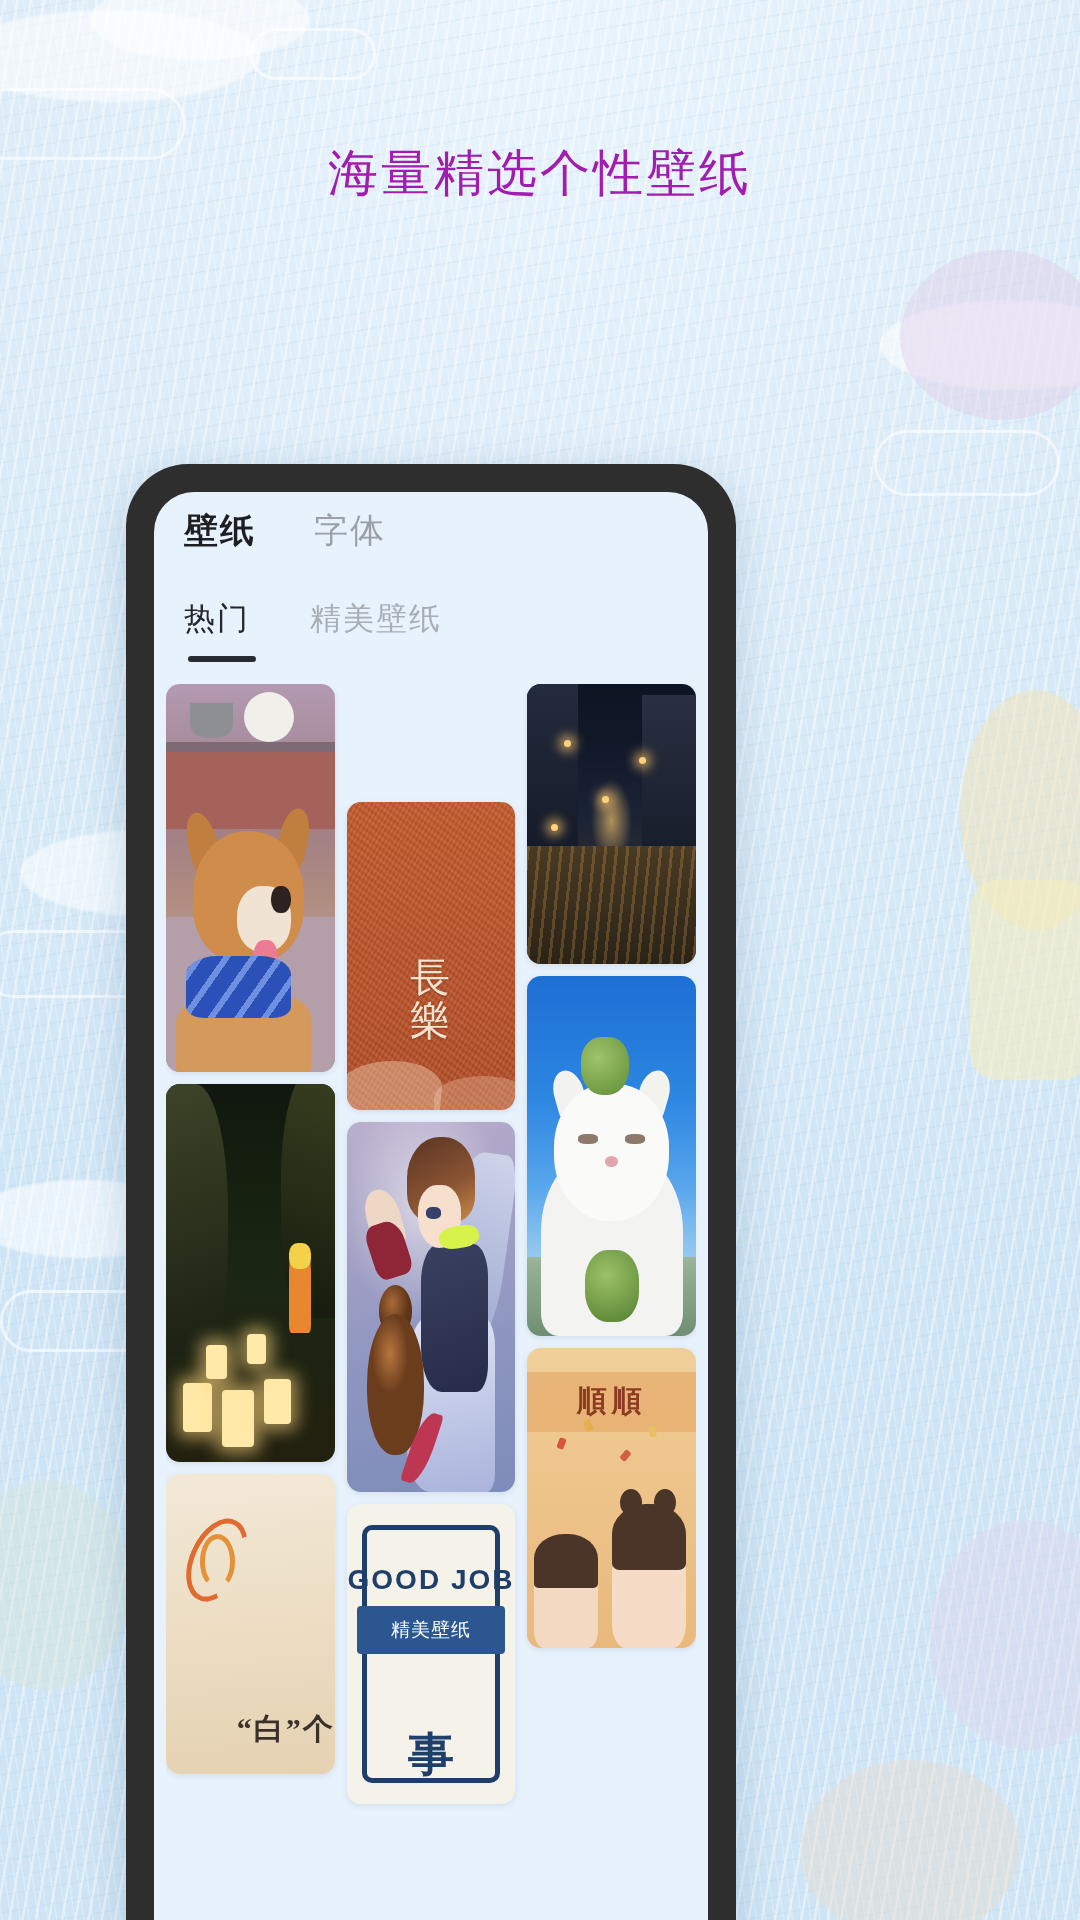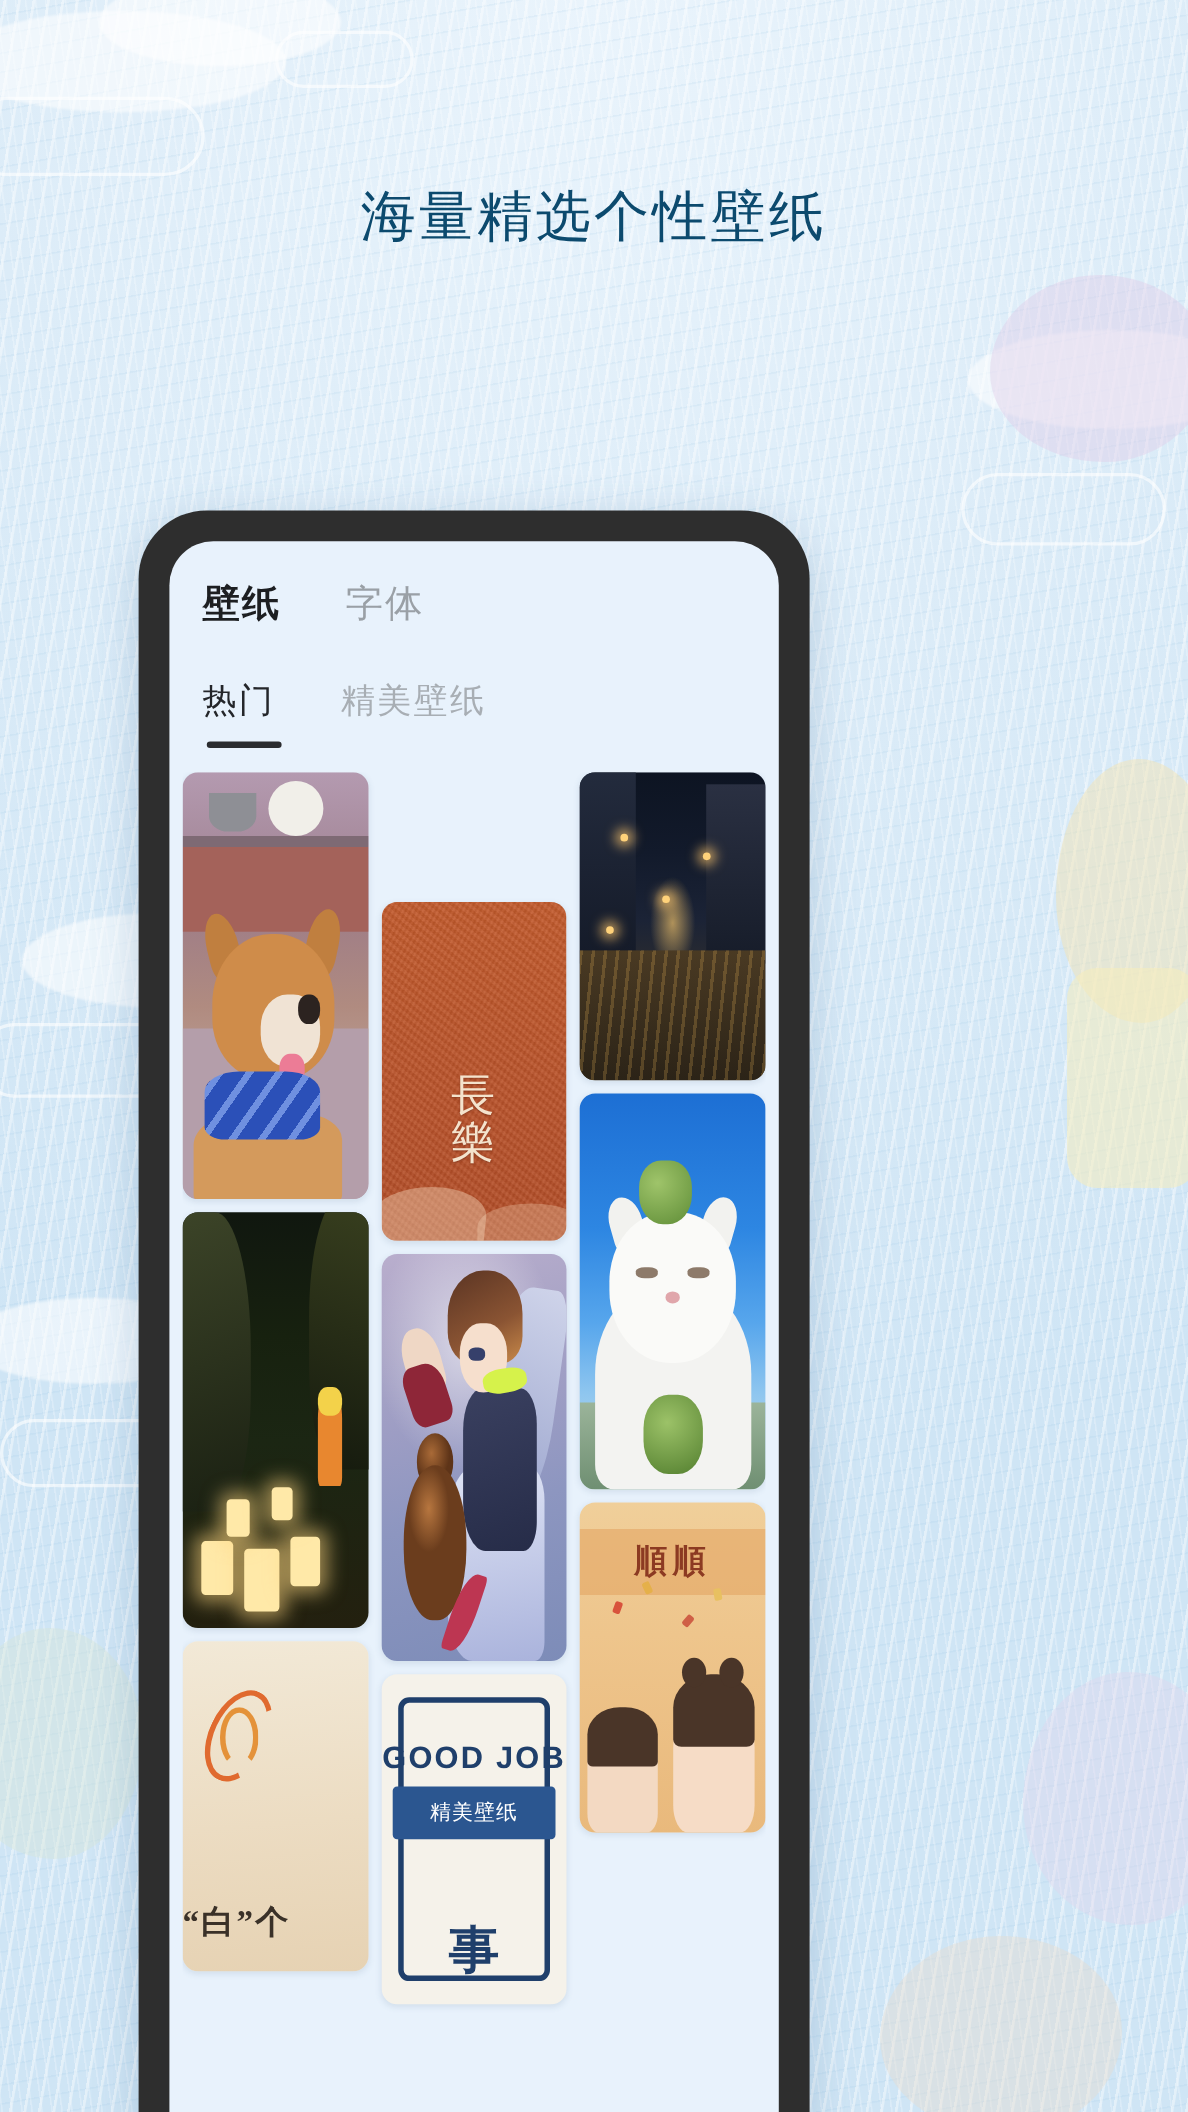--- a/index.html
+++ b/index.html
@@ -28,35 +28,35 @@
   .blob{position:absolute;border-radius:50% 50% 48% 52%/52% 48% 52% 48%;}
   
   #headline{position:absolute;top:128px;left:0;width:1080px;text-align:center;z-index:5;}
   #title{
     font-size:118px;line-height:1.12;font-weight:bold;color:#23241f;
     letter-spacing:4px;
     text-shadow:4px 5px 0 rgba(120,150,175,.30);
     font-family:"Liberation Sans","DejaVu Sans",sans-serif;
   }
   #subtitle{
-    margin-top:36px;font-size:50px;color:#0c4a6e;letter-spacing:3px;font-weight:normal;
+    margin-top:12px;font-size:50px;color:#a21caf;letter-spacing:3px;font-weight:normal;
   }
   
   #phone{
     position:absolute;left:126px;top:464px;width:610px;height:1470px;
     background:#2e2e2e;border-radius:62px 62px 0 0;
     box-shadow:0 10px 40px rgba(70,110,150,.25);
     z-index:6;
   }
   #screen{
     position:absolute;left:28px;top:28px;right:28px;bottom:0;
     background:#e8f2fc;border-radius:40px 40px 0 0;overflow:hidden;
   }
   
-  .tabrow{display:flex;align-items:flex-end;padding:34px 30px 0 30px;}
+  .tabrow{display:flex;align-items:flex-end;padding:16px 30px 0 30px;}
   .tab-main{font-size:34px;color:#1d1f22;font-weight:bold;letter-spacing:2px;}
   .tab-main.inactive{color:#9aa0a6;font-weight:normal;}
   .tabrow .sp{width:58px;}
   .subrow{display:flex;align-items:center;padding:44px 30px 0 30px;}
   .tab-sub{font-size:31px;color:#24262a;letter-spacing:2px;}
   .tab-sub.inactive{color:#a8aeb4;}
   .subrow .sp{width:60px;}
   #indicator{margin:16px 0 0 34px;width:68px;height:6px;background:#2a2c2f;border-radius:3px;}
   
   #grid{
@@ -146,21 +146,21 @@
   .w-ny .girl{position:absolute;right:6%;bottom:0;width:44%;height:46%;background:#f6dcc6;border-radius:44% 44% 18% 18%;}
   .w-ny .girlhair{position:absolute;right:6%;bottom:26%;width:44%;height:22%;background:#4a3528;border-radius:46% 46% 10% 10%;}
   .w-ny .bun1{position:absolute;right:32%;bottom:44%;width:13%;height:9%;background:#4a3528;border-radius:50%;}
   .w-ny .bun2{position:absolute;right:12%;bottom:44%;width:13%;height:9%;background:#4a3528;border-radius:50%;}
   .w-ny .boy{position:absolute;left:4%;bottom:0;width:38%;height:36%;background:#f3d9c2;border-radius:42% 42% 16% 16%;}
   .w-ny .boyhair{position:absolute;left:4%;bottom:20%;width:38%;height:18%;background:#4a3528;border-radius:46% 46% 8% 8%;}
   .w-ny .conf{position:absolute;width:7px;height:11px;background:#d8533c;border-radius:2px;}
   .w-sun{background:linear-gradient(175deg,#f2e9d7 0%,#ecdcc2 55%,#e6d2b3 100%);}
   .w-sun .spiral{position:absolute;left:14%;top:14%;width:26%;height:26%;border:5px solid #e06a2f;border-radius:50%;border-right-color:transparent;transform:rotate(25deg);}
   .w-sun .spiral2{position:absolute;left:20%;top:20%;width:15%;height:15%;border:5px solid #e4923a;border-radius:50%;border-bottom-color:transparent;}
-  .w-sun .qt{position:absolute;left:0;right:0;bottom:8%;text-align:left;color:#3a3128;font-size:30px;font-weight:bold;font-family:"Liberation Serif","DejaVu Serif",serif;letter-spacing:2px;}
+  .w-sun .qt{position:absolute;left:0;right:0;bottom:8%;text-align:right;color:#3a3128;font-size:30px;font-weight:bold;font-family:"Liberation Serif","DejaVu Serif",serif;letter-spacing:2px;}
 </style>
 </head>
 <body>
 
 <div id="bg">
   <div class="wash"></div>
   <div class="streaks"></div>
 
   <div class="cloud" style="left:-40px;top:10px;width:300px;height:92px;"></div>
   <div class="cloud" style="left:90px;top:-20px;width:220px;height:80px;"></div>

